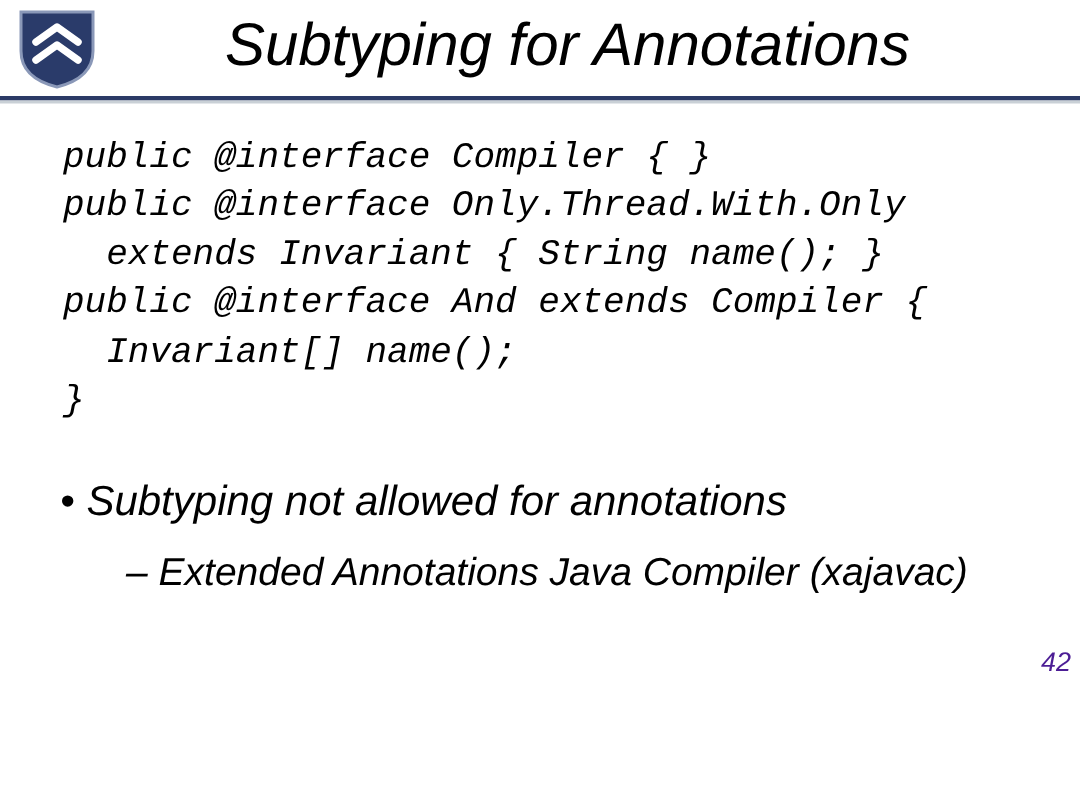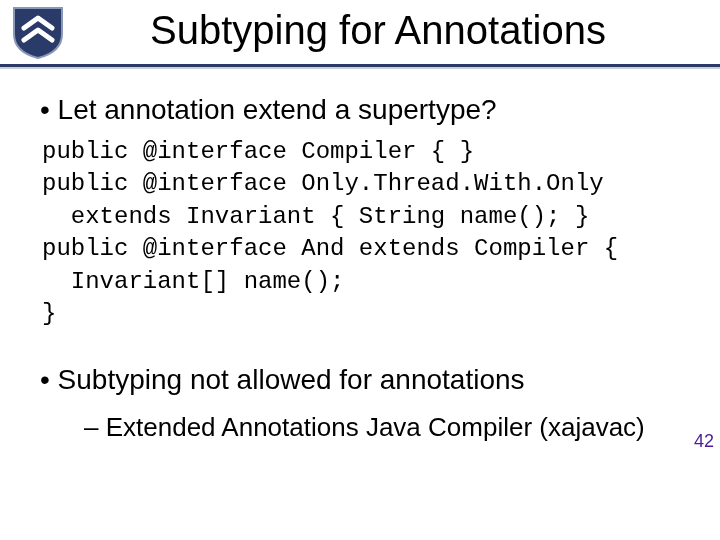--- a/index.html
+++ b/index.html
@@ -1,17 +1,17 @@
 <!DOCTYPE html>
 <html><head>
 <meta charset="utf-8">
 <style>
   * { margin: 0; padding: 0; box-sizing: border-box; }
   html, body { width: 720px; height: 540px; background: #fff; font-family: Arial, Helvetica, sans-serif; color: #000; }
-  .slide { width: 720px; height: 460px; position: relative; overflow: hidden; }
+  .slide { width: 720px; height: 460px; position: relative; overflow: hidden; font-style: italic; }
   .header { position: relative; height: 70px; }
   .logo { position: absolute; left: 10px; top: 4px; width: 56px; height: 56px; }
   .title { position: absolute; left: 150px; top: 8px; font-size: 40px; font-weight: 400; }
   .rule-dark { position: absolute; left: 0; top: 64px; width: 100%; height: 3px; background: #2b3a66; }
   .rule-light { position: absolute; left: 0; top: 67px; width: 100%; height: 2px; background: #c9d0d6; }
   .body { padding: 18px 24px 0 24px; }
   .bullet1 { font-size: 28px; margin: 6px 0 10px 16px; text-indent: -20px; padding-left: 20px; }
   .bullet1::before { content: "•  "; }
   .code { font-family: "Courier New", Courier, monospace; font-size: 24px; line-height: 1.35; margin: 2px 0 34px 18px; white-space: pre; }
   .bullet2 { font-size: 28px; margin: 6px 0 6px 16px; text-indent: -20px; padding-left: 20px; }
@@ -32,21 +32,20 @@
         <path d="M14 24 L28 14 L42 24" fill="none" stroke="#ffffff" stroke-width="5" stroke-linecap="round" stroke-linejoin="round"></path>
         <path d="M14 36 L28 26 L42 36" fill="none" stroke="#ffffff" stroke-width="5" stroke-linecap="round" stroke-linejoin="round"></path>
       </svg>
     </div>
     <div class="title">Subtyping for Annotations</div>
     <div class="rule-dark"></div>
     <div class="rule-light"></div>
   </div>
 
   <div class="body">
-    <div class="bullet1">Let annotation extend a supertype?</div>
 
     <div class="code"><span>public @interface Compiler { }</span>
 <span>public @interface Only.Thread.With.Only</span>
 <span>  extends Invariant { String name(); }</span>
 <span>public @interface And extends Compiler {</span>
 <span>  Invariant[] name();</span>
 <span>}</span></div>
 
     <div class="bullet2">Subtyping not allowed for annotations</div>
     <div class="sub">Extended Annotations Java Compiler (xajavac)</div>

